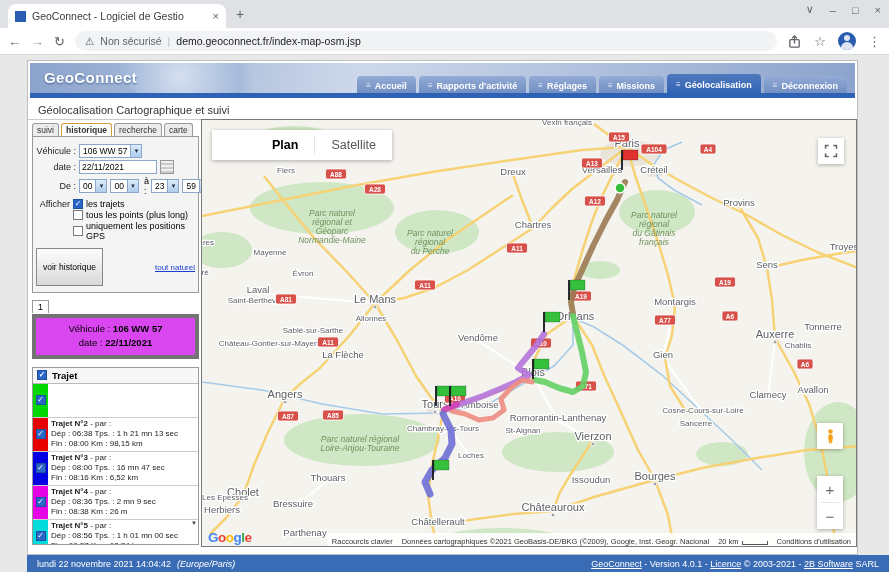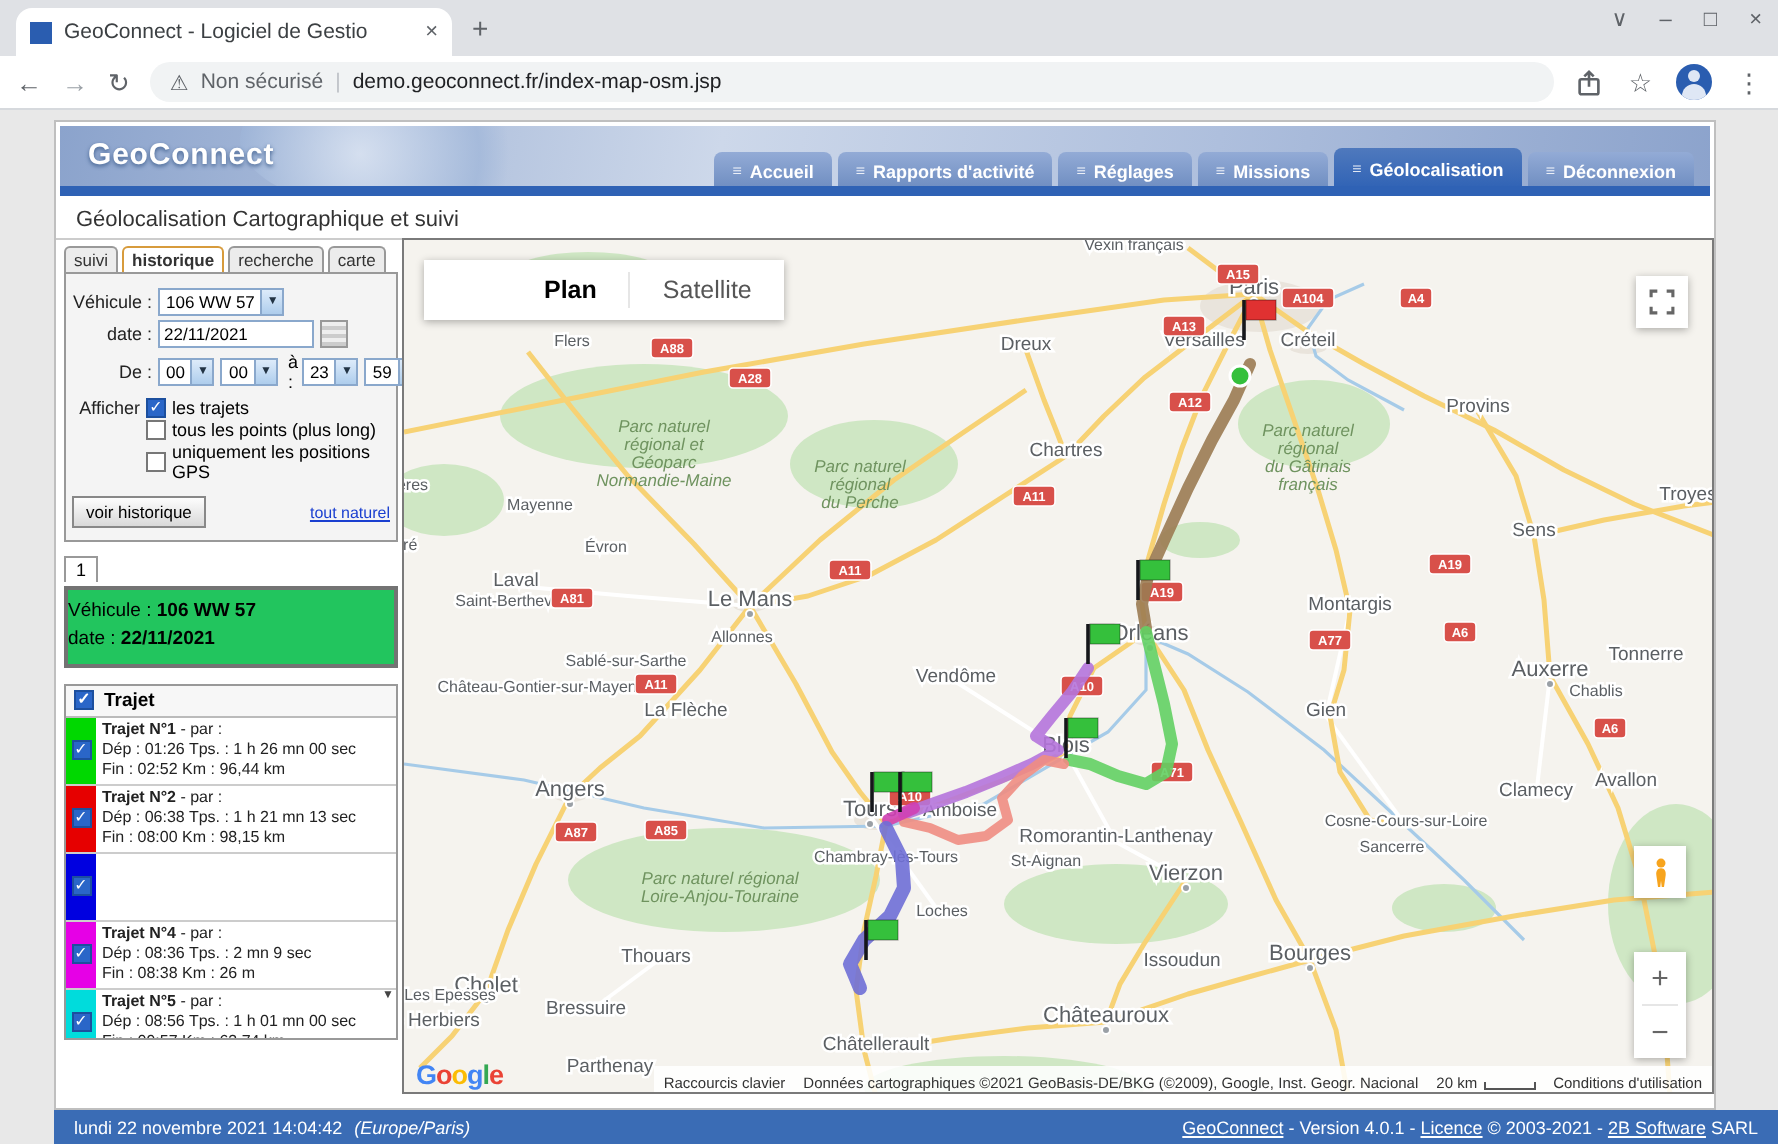--- a/index.html
+++ b/index.html
@@ -48,24 +48,24 @@
   .ddl .val{padding:0 3px;font-size:8.5px;white-space:nowrap;}
   .ddl .arr{width:11px;height:100%;background:linear-gradient(#ddebfa,#aecdec);border-left:1px solid #8aa8cc;font-size:6px;display:flex;align-items:center;justify-content:center;color:#234;}
   .dinput{width:78px;height:14px;border:1px solid #8aa8cc;font-size:8.5px;padding:0 2px;font-family:"Liberation Sans",sans-serif;}
   .calbtn{width:14px;height:14px;border:1px solid #999;background:repeating-linear-gradient(#eee 0 2px,#ccc 2px 4px);margin-left:3px;flex:none;cursor:pointer;}
   .optblock{display:flex;margin-top:3px;}
   .optlabel{width:34px;text-align:right;margin-right:3px;color:#222;flex:none;}
   .optrow{display:flex;align-items:center;gap:3px;margin-bottom:1px;}
   .cb{width:10px;height:10px;border:1px solid #777;background:#fff;display:inline-flex;align-items:center;justify-content:center;font-size:8px;line-height:1;flex:none;cursor:pointer;}
   .cb.on{background:#2a66c8;border-color:#1c4f9e;color:#fff;}
   .btnrow{display:flex;justify-content:space-between;align-items:center;margin-top:6px;}
-  .vbtn{font-size:8.5px;border:1px solid #888;background:linear-gradient(#fdfdfd,#d9d9d9);padding:2px 6px;cursor:pointer;font-family:"Liberation Sans",sans-serif;}
+  .vbtn{font-size:8.5px;border:1px solid #888;background:linear-gradient(#fdfdfd,#d9d9d9);padding:13px 6px;cursor:pointer;font-family:"Liberation Sans",sans-serif;}
   .clearlink{font-size:8px;color:#1a3fd0;text-decoration:underline;cursor:pointer;}
   .pagetab{display:inline-block;border:1px solid #999;border-bottom:none;background:#fff;font-size:9px;padding:1px 5px;margin-top:7px;}
-  .infobox{border:2px solid #737373;background:#22c55e;text-align:left;font-size:9.5px;padding:4px 0;line-height:1.5;}
+  .infobox{border:4px solid #737373;background:#d946ef;text-align:center;font-size:9.5px;padding:4px 0;line-height:1.5;}
   .triplist{border:1px solid #999;margin-top:8px;height:178px;overflow:hidden;position:relative;background:#fff;}
   .tl-head{display:flex;align-items:center;gap:5px;padding:2px 4px;border-bottom:1px solid #bbb;font-weight:bold;font-size:9.5px;background:#f7f7f7;}
   .trip{display:flex;border-bottom:1px solid #ccc;height:34px;}
   .swatch{width:15px;display:flex;align-items:center;justify-content:center;flex:none;}
   .tinfo{flex:1;font-size:8px;padding:1px 0 0 3px;line-height:1.3;color:#222;white-space:nowrap;overflow:hidden;}
   .scrollarr{position:absolute;right:1px;top:152px;font-size:6px;color:#444;cursor:pointer;}
   
   .mapwrap{position:absolute;left:173px;top:58px;width:656px;height:428px;border:1px solid #7a7a7a;background:#f5f3ee;overflow:hidden;}
   .mapwrap svg.base{position:absolute;left:0;top:0;}
   .maptype{position:absolute;left:10px;top:10px;display:flex;background:#fff;box-shadow:0 1px 4px rgba(0,0,0,.3);font-size:12.5px;z-index:5;padding-left:44px;}
@@ -239,39 +239,39 @@
         <div class="triplist">
           <div class="tl-head">
             <span class="cb on">✓</span>
             <span>Trajet</span>
           </div>
           <div>
               <div class="trip">
                 <div class="swatch" style="background: rgb(0, 216, 0);">
                   <span class="cb on">✓</span>
                 </div>
-                <div class="tinfo">
-                  <div><b>Trajet N°1</b> - par :</div>
-                  <div>Dép : 01:26  Tps. : 1 h 26 mn 00 sec</div>
-                  <div>Fin : 02:52   Km : 96,44 km</div>
-                </div>
               </div>
               <div class="trip">
                 <div class="swatch" style="background: rgb(230, 0, 0);">
                   <span class="cb on">✓</span>
                 </div>
                 <div class="tinfo">
                   <div><b>Trajet N°2</b> - par :</div>
                   <div>Dép : 06:38  Tps. : 1 h 21 mn 13 sec</div>
                   <div>Fin : 08:00   Km : 98,15 km</div>
                 </div>
               </div>
               <div class="trip">
                 <div class="swatch" style="background: rgb(0, 0, 224);">
                   <span class="cb on">✓</span>
+                </div>
+                <div class="tinfo">
+                  <div><b>Trajet N°3</b> - par :</div>
+                  <div>Dép : 08:00  Tps. : 16 mn 47 sec</div>
+                  <div>Fin : 08:16   Km : 6,52 km</div>
                 </div>
               </div>
               <div class="trip">
                 <div class="swatch" style="background: rgb(230, 0, 230);">
                   <span class="cb on">✓</span>
                 </div>
                 <div class="tinfo">
                   <div><b>Trajet N°4</b> - par :</div>
                   <div>Dép : 08:36  Tps. : 2 mn 9 sec</div>
                   <div>Fin : 08:38   Km : 26 m</div>

